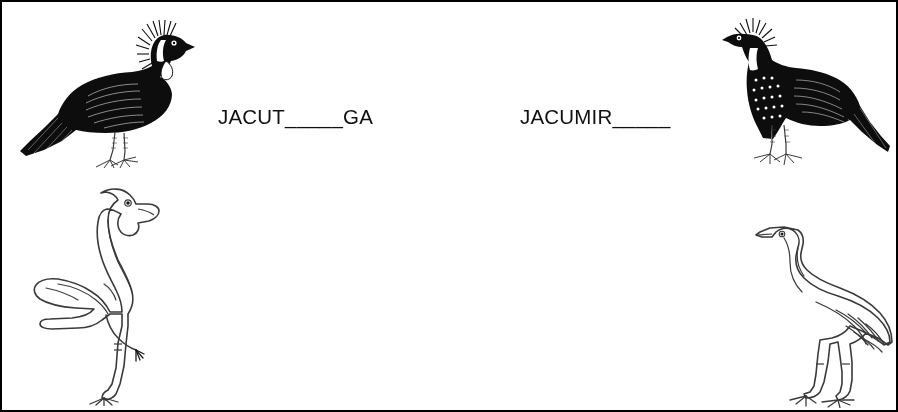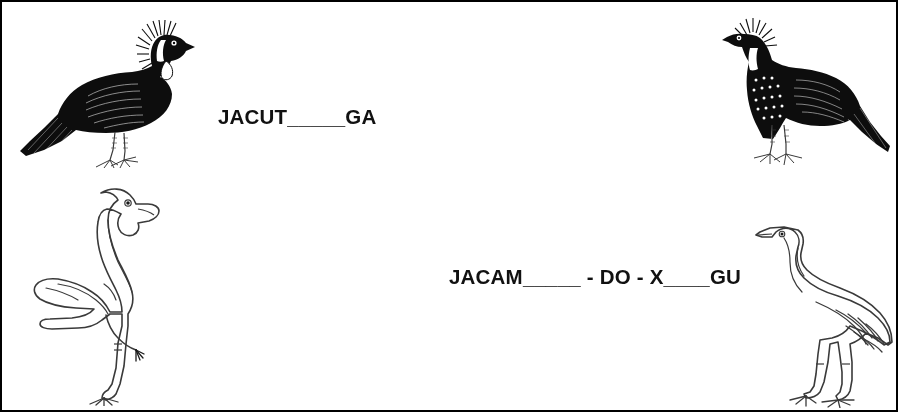--- a/index.html
+++ b/index.html
@@ -26,21 +26,21 @@
     display: block;
     width: 100%;
     height: 100%;
   }
   .word {
     position: absolute;
     color: #111111;
     font-size: 20.5px;
     letter-spacing: 0.2px;
     white-space: nowrap;
-    font-weight: 700;
+    font-weight: 400;
   }
 
   
   #bird-curassow-left  { left: 12px;  top: 8px;   width: 185px; height: 158px; }
   #bird-curassow-right { left: 718px; top: 6px;   width: 172px; height: 162px; }
   #bird-flamingo       { left: 30px;  top: 176px; width: 150px; height: 228px; }
   #bird-crane          { left: 752px; top: 212px; width: 142px; height: 194px; }
 
   
   #word-jacutinga  { left: 216px; top: 103px; }
@@ -399,17 +399,17 @@
 
       <circle cx="28" cy="20" r="2.8" fill="#ffffff" stroke="#3a3a3a" stroke-width="1.1"></circle>
       <circle cx="28" cy="20" r="1.5" fill="#1a1a1a"></circle>
 
       <path d="M18 20 L4 21" fill="none" stroke="#3a3a3a" stroke-width="1.2"></path>
     </svg>
   </div>
 
   <div class="word" id="word-jacutinga">JACUT_____GA</div>
 
-
-
-  <div class="word" id="word-jacamim">JACAM_____ - DO - X____GU</div>
+  <div class="word" id="word-jacumirim">JACUMIR_____</div>
+
+
 
 </div>
 
 </body></html>

